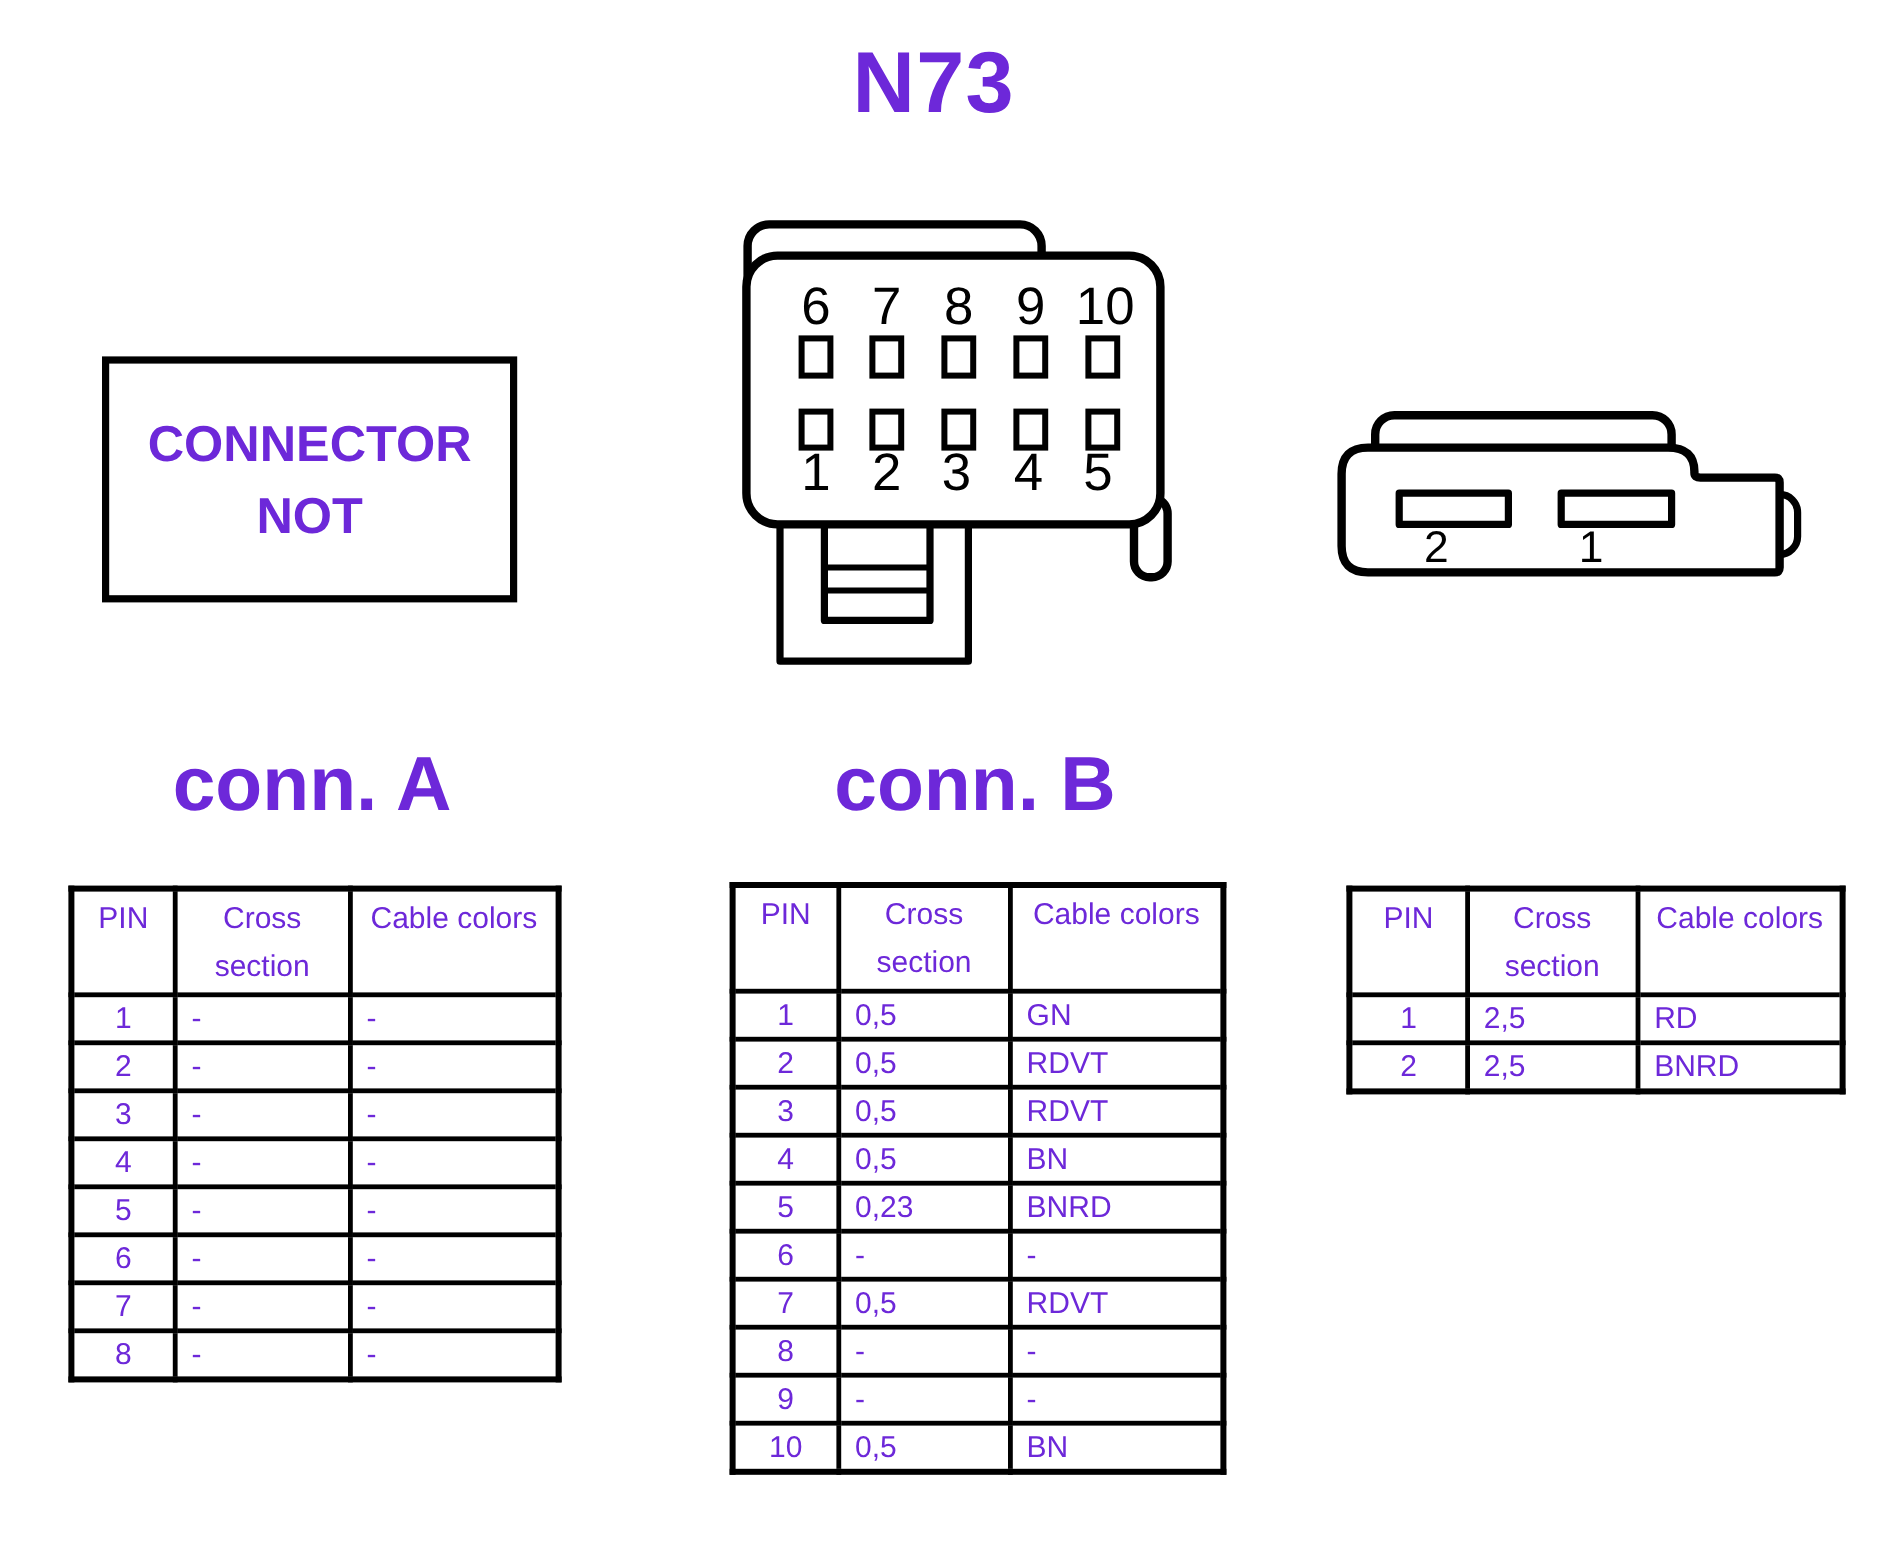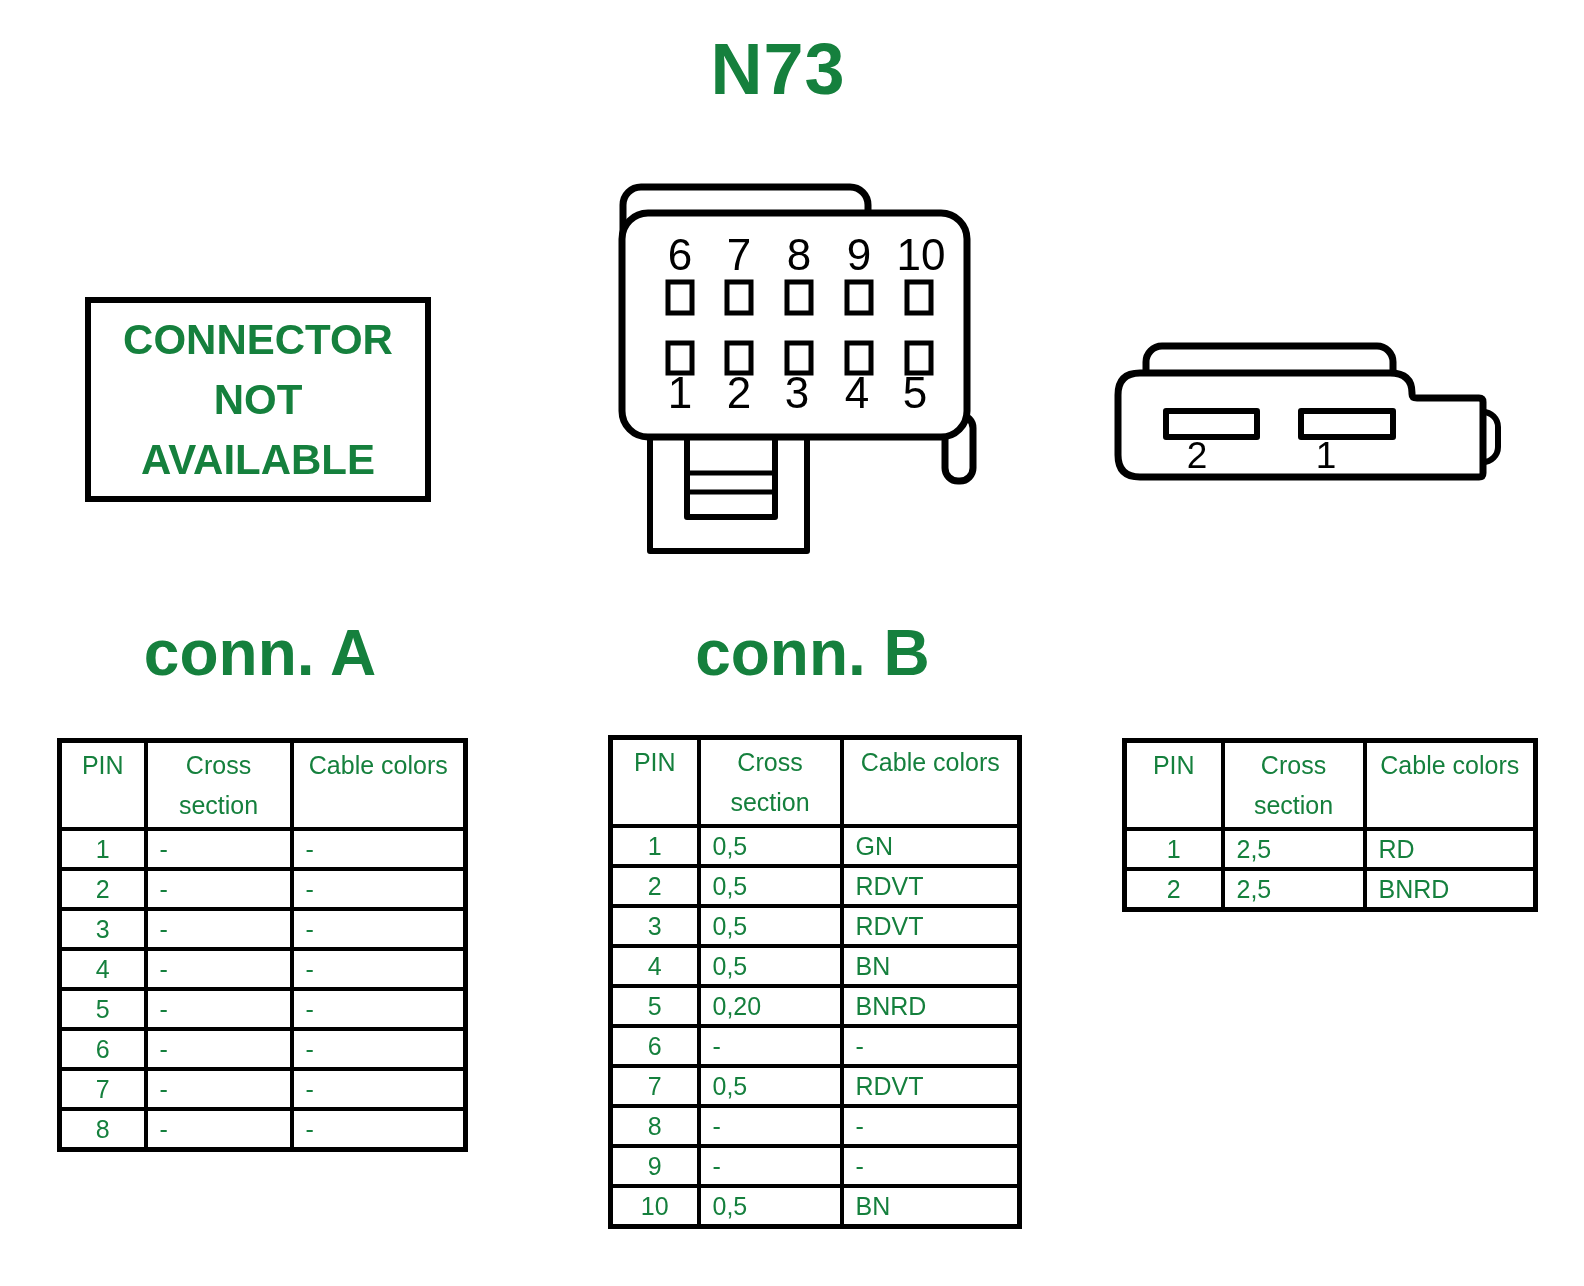--- a/index.html
+++ b/index.html
@@ -1,18 +1,18 @@
 <!DOCTYPE html>
 <html><head>
 <meta charset="utf-8">
 <style>
   html,body{margin:0;padding:0;background:#fff;}
   #stage{
     position:relative;width:1584px;height:1286px;background:#ffffff;
-    font-family:"Liberation Sans","DejaVu Sans",sans-serif;color:#15803d;overflow:hidden;
+    font-family:"Liberation Sans","DejaVu Sans",sans-serif;color:#6d28d9;overflow:hidden;
   }
   .abs{position:absolute;}
   
   #page-title{
     left:568px;top:28px;width:420px;text-align:center;
     font-size:72px;font-weight:bold;letter-spacing:1px;
   }
   
   #na-box{
     left:85px;top:297px;width:334px;height:193px;border:6px solid #000;
@@ -55,21 +55,20 @@
 </head>
 <body>
 
 <div id="stage">
 
   <div class="abs" id="page-title">N73</div>
 
   <div class="abs" id="na-box">
     <div>CONNECTOR</div>
     <div>NOT</div>
-    <div>AVAILABLE</div>
   </div>
 
   <svg class="draw" style="left:595px;top:165px;" width="420" height="400" viewBox="0 0 420 400">
 
     <rect class="outline" x="28" y="22" width="245" height="80" rx="18"></rect>
 
     <rect class="outline" x="350" y="250" width="28" height="66" rx="13"></rect>
 
     <rect class="outline-thin" x="55" y="272" width="157" height="114"></rect>
     <rect class="outline-thin" x="92" y="272" width="88" height="80"></rect>
@@ -206,21 +205,21 @@
           <td class="val-col">0,5</td>
           <td class="val-col">RDVT</td>
         </tr>
         <tr>
           <td class="pin-col">4</td>
           <td class="val-col">0,5</td>
           <td class="val-col">BN</td>
         </tr>
         <tr>
           <td class="pin-col">5</td>
-          <td class="val-col">0,20</td>
+          <td class="val-col">0,23</td>
           <td class="val-col">BNRD</td>
         </tr>
         <tr>
           <td class="pin-col">6</td>
           <td class="val-col">-</td>
           <td class="val-col">-</td>
         </tr>
         <tr>
           <td class="pin-col">7</td>
           <td class="val-col">0,5</td>

